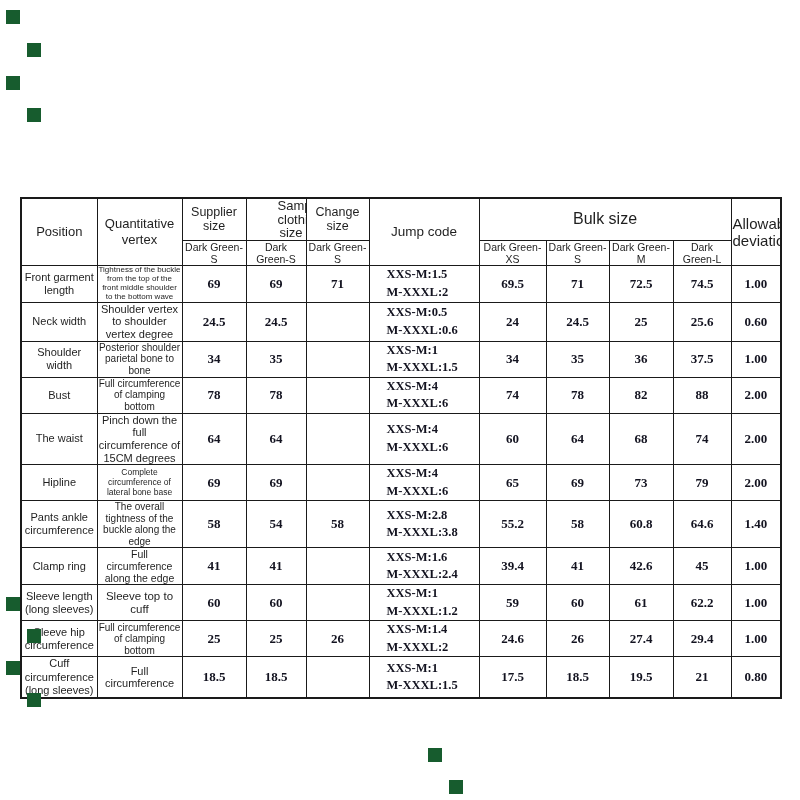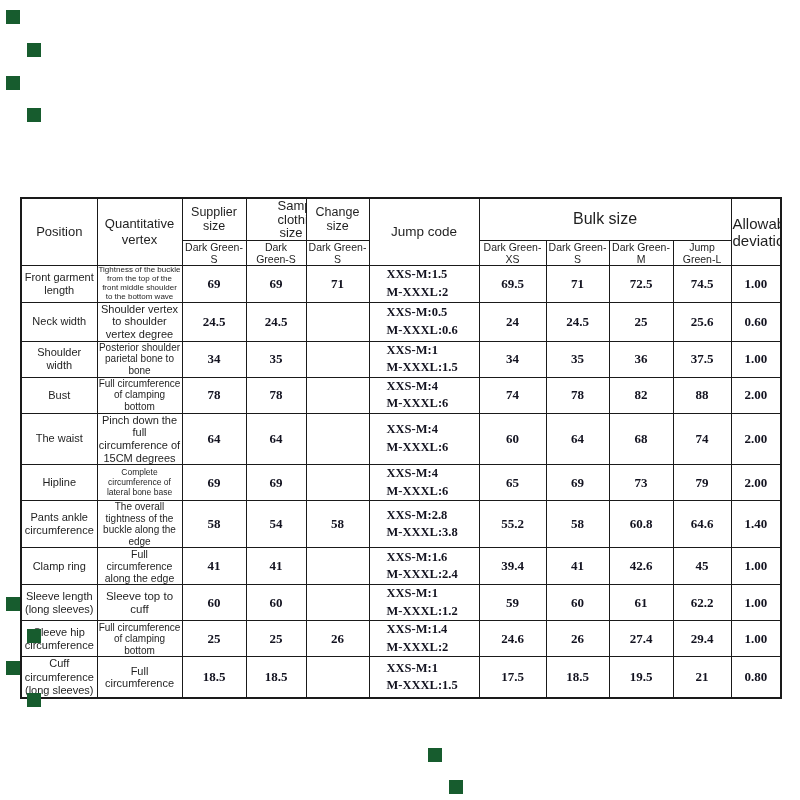--- a/index.html
+++ b/index.html
@@ -89,21 +89,21 @@
         <th colspan="4" class="h-bulk">Bulk size</th>
         <th rowspan="2" class="h-dev">Allowable deviation</th>
       </tr>
       <tr class="r-sub">
         <th class="h-sub">Dark Green-S</th>
         <th class="h-sub">Dark Green-S</th>
         <th class="h-sub">Dark Green-S</th>
         <th class="h-sub">Dark Green-XS</th>
         <th class="h-sub">Dark Green-S</th>
         <th class="h-sub">Dark Green-M</th>
-        <th class="h-sub">Jump Green-L</th>
+        <th class="h-sub">Dark Green-L</th>
       </tr>
     </thead>
     <tbody>
         <tr>
           <td class="pos">Front garment length</td>
           <td class="method">Tightness of the buckle from the top of the front middle shoulder to the bottom wave</td>
           <td class="num">69</td>
           <td class="num">69</td>
           <td class="num">71</td>
           <td class="jump">

